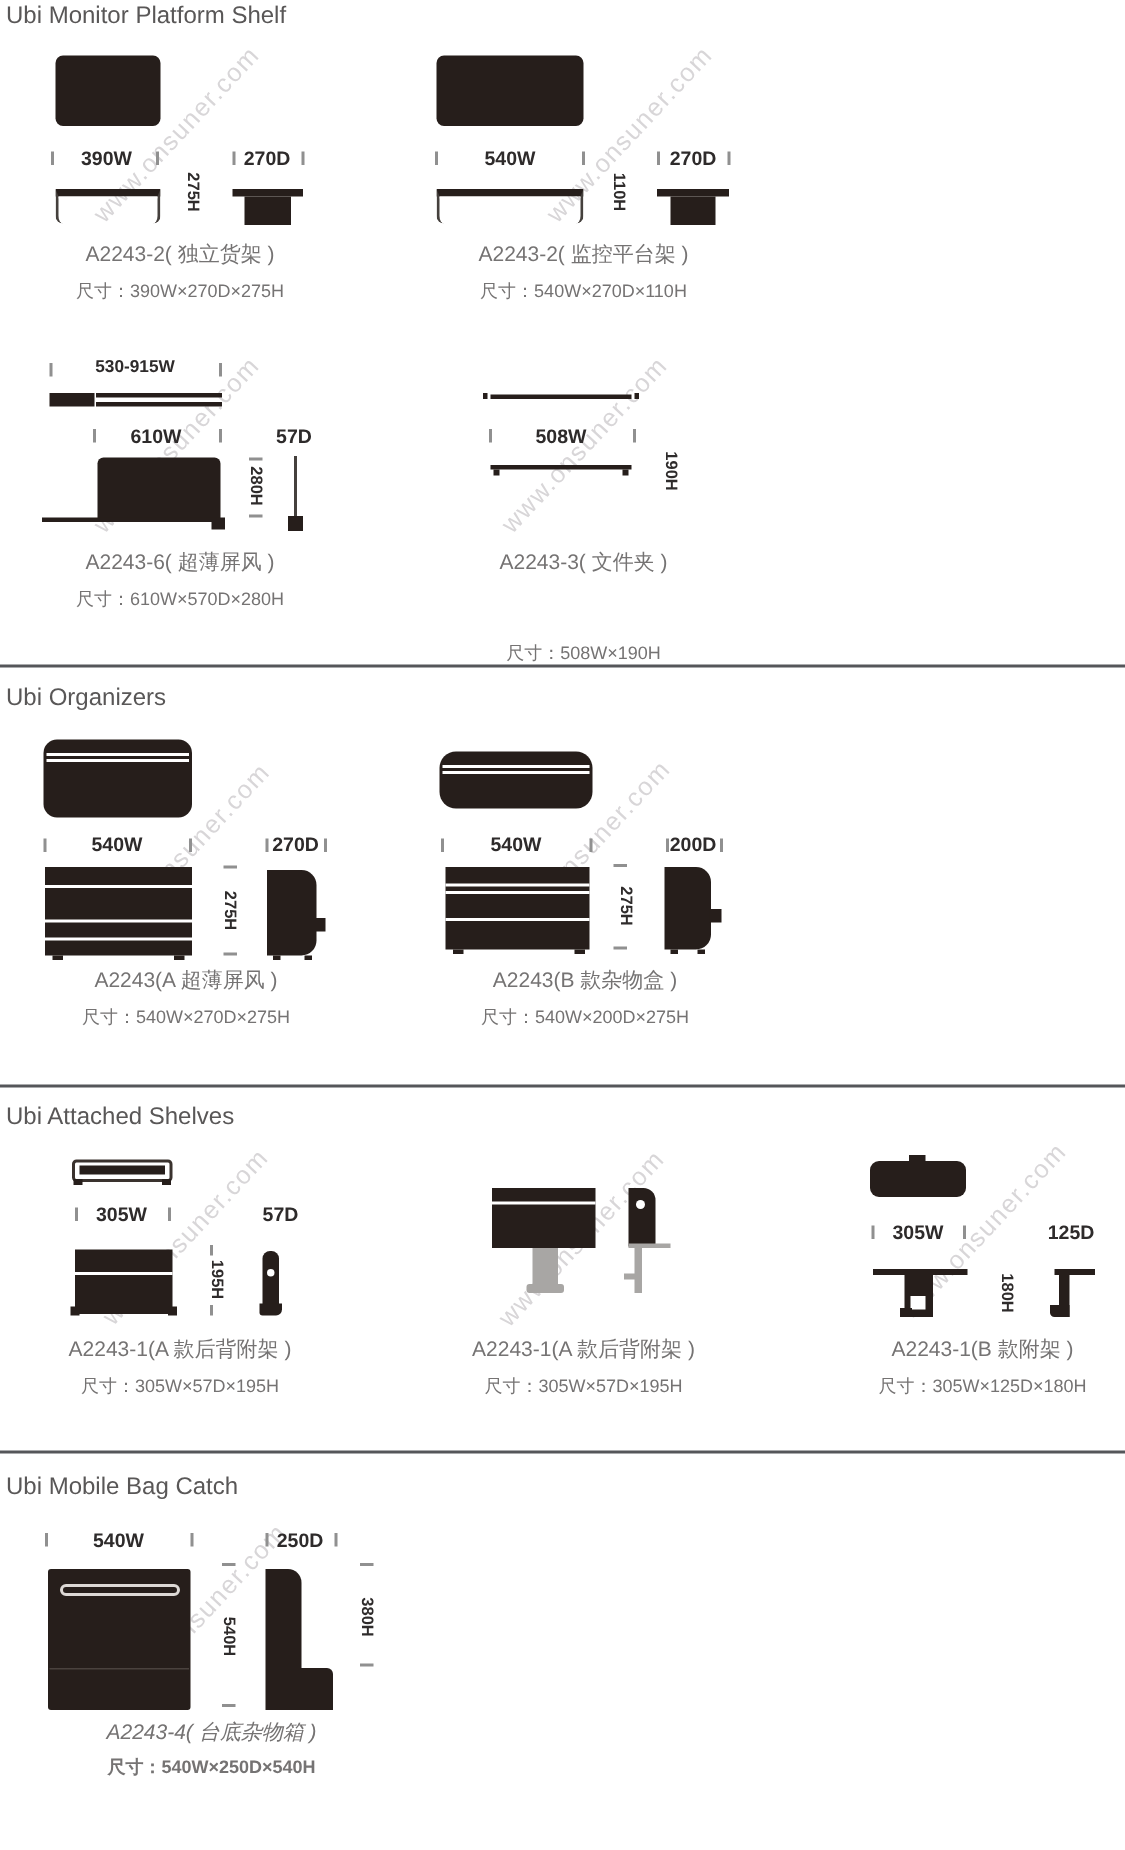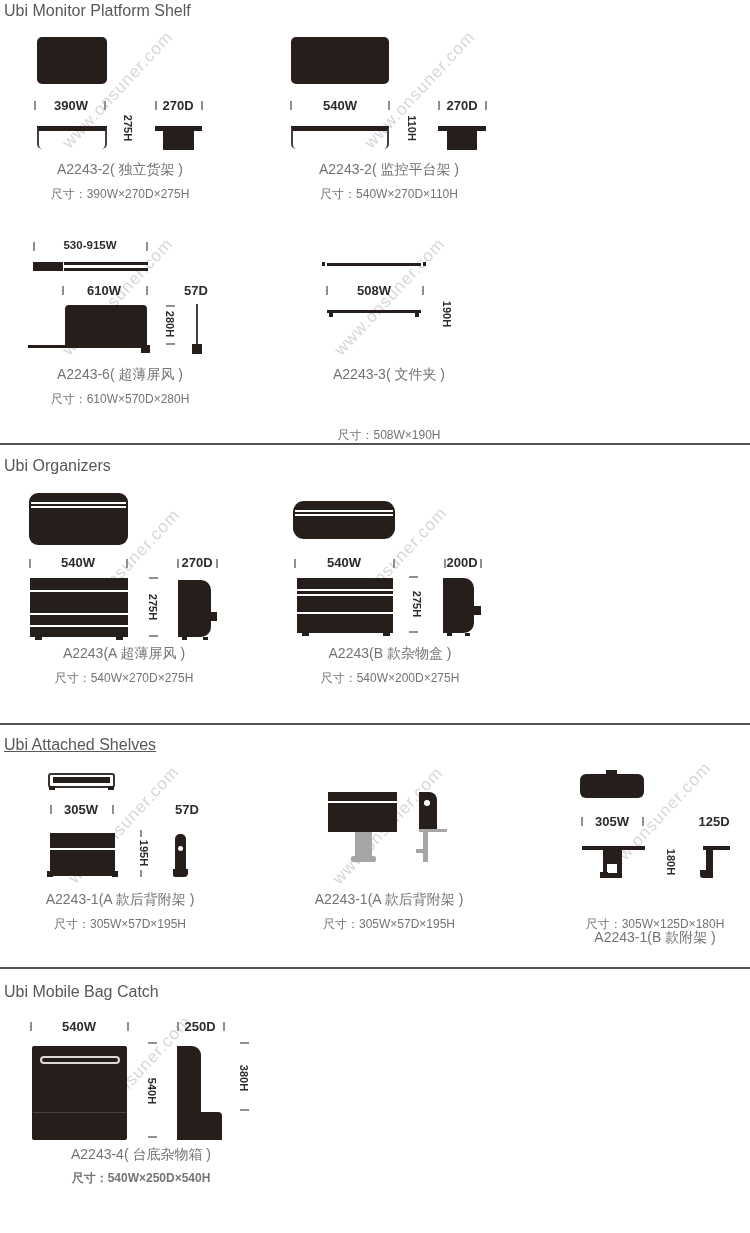--- a/index.html
+++ b/index.html
@@ -154,21 +154,21 @@
   <div class="hdash" style="left:409px;top:631px;"></div>
   <div class="abs ink" style="left:443px;top:578px;width:31px;height:55px;border-radius:0 10px 10px 0;"></div>
   <div class="abs ink" style="left:473px;top:606px;width:8px;height:9px;"></div>
   <div class="abs ink" style="left:447px;top:633px;width:5px;height:3px;"></div>
   <div class="abs ink" style="left:465px;top:633px;width:5px;height:3px;"></div>
   <div class="caption" style="left:390px;top:645px;">A2243(B 款杂物盒 )</div>
   <div class="sizeline" style="left:390px;top:670px;">尺寸：540W×200D×275H</div>
 
   <div class="divider" style="top:723px;"></div>
 
-  <div class="sectitle" style="left:4px;top:736px;text-decoration:underline;">Ubi Attached Shelves</div>
+  <div class="sectitle" style="left:4px;top:736px;">Ubi Attached Shelves</div>
 
   <div class="abs" style="left:48px;top:773px;width:67px;height:15px;border:2px solid #3a322e;border-radius:3px;box-sizing:border-box;"></div>
   <div class="abs ink" style="left:53px;top:777px;width:57px;height:6px;"></div>
   <div class="abs ink" style="left:49px;top:786px;width:6px;height:4px;"></div>
   <div class="abs ink" style="left:108px;top:786px;width:6px;height:4px;"></div>
   <div class="vtick" style="left:50px;top:805px;"></div>
   <div class="wlab" style="left:81px;top:802px;">305W</div>
   <div class="vtick" style="left:112px;top:805px;"></div>
   <div class="wlab" style="left:187px;top:802px;">57D</div>
   <div class="abs ink" style="left:50px;top:833px;width:65px;height:43px;"></div>
@@ -203,21 +203,21 @@
   <div class="vtick" style="left:642px;top:817px;"></div>
   <div class="wlab" style="left:714px;top:814px;">125D</div>
   <div class="abs ink" style="left:582px;top:846px;width:63px;height:4px;"></div>
   <div class="abs ink" style="left:603px;top:850px;width:19px;height:28px;"></div>
   <div class="abs" style="left:607px;top:864px;width:10px;height:9px;background:#fff;"></div>
   <div class="abs ink" style="left:600px;top:872px;width:8px;height:6px;"></div>
   <div class="hlab" style="left:671px;top:862px;">180H</div>
   <div class="abs ink" style="left:703px;top:846px;width:27px;height:4px;"></div>
   <div class="abs ink" style="left:706px;top:850px;width:7px;height:28px;"></div>
   <div class="abs ink" style="left:700px;top:870px;width:13px;height:8px;border-radius:0 0 0 3px;"></div>
-  <div class="caption" style="left:655px;top:891px;margin-top:38px;">A2243-1(B 款附架 )</div>
+  <div class="caption" style="left:655px;top:891px;">A2243-1(B 款附架 )</div>
   <div class="sizeline" style="left:655px;top:916px;">尺寸：305W×125D×180H</div>
 
   <div class="divider" style="top:967px;"></div>
 
   <div class="sectitle" style="left:4px;top:983px;">Ubi Mobile Bag Catch</div>
 
   <div class="vtick" style="left:30px;top:1022px;"></div>
   <div class="wlab" style="left:79px;top:1019px;">540W</div>
   <div class="vtick" style="left:127px;top:1022px;"></div>
   <div class="vtick" style="left:177px;top:1022px;"></div>
@@ -228,16 +228,16 @@
   <div class="abs" style="left:40px;top:1056px;width:80px;height:8px;border:2px solid #ddd9d6;border-radius:6px;box-sizing:border-box;"></div>
   <div class="abs" style="left:33px;top:1112px;width:93px;height:1px;background:#4a423e;"></div>
   <div class="hdash" style="left:148px;top:1042px;"></div>
   <div class="hlab" style="left:152px;top:1091px;">540H</div>
   <div class="hdash" style="left:148px;top:1136px;"></div>
   <div class="abs ink" style="left:177px;top:1046px;width:24px;height:94px;border-radius:0 9px 0 0;"></div>
   <div class="abs ink" style="left:200px;top:1112px;width:22px;height:28px;border-radius:0 4px 0 0;"></div>
   <div class="hdash" style="left:240px;top:1042px;"></div>
   <div class="hlab" style="left:244px;top:1078px;">380H</div>
   <div class="hdash" style="left:240px;top:1109px;"></div>
-  <div class="caption" style="left:141px;top:1146px;">A2243-4( 台底杂物箱 )</div>
+  <div class="caption" style="left:141px;top:1146px;font-style:italic;">A2243-4( 台底杂物箱 )</div>
   <div class="sizeline" style="left:141px;top:1170px;font-weight:bold;">尺寸：540W×250D×540H</div>
 
 </div>
 
 </body></html>

